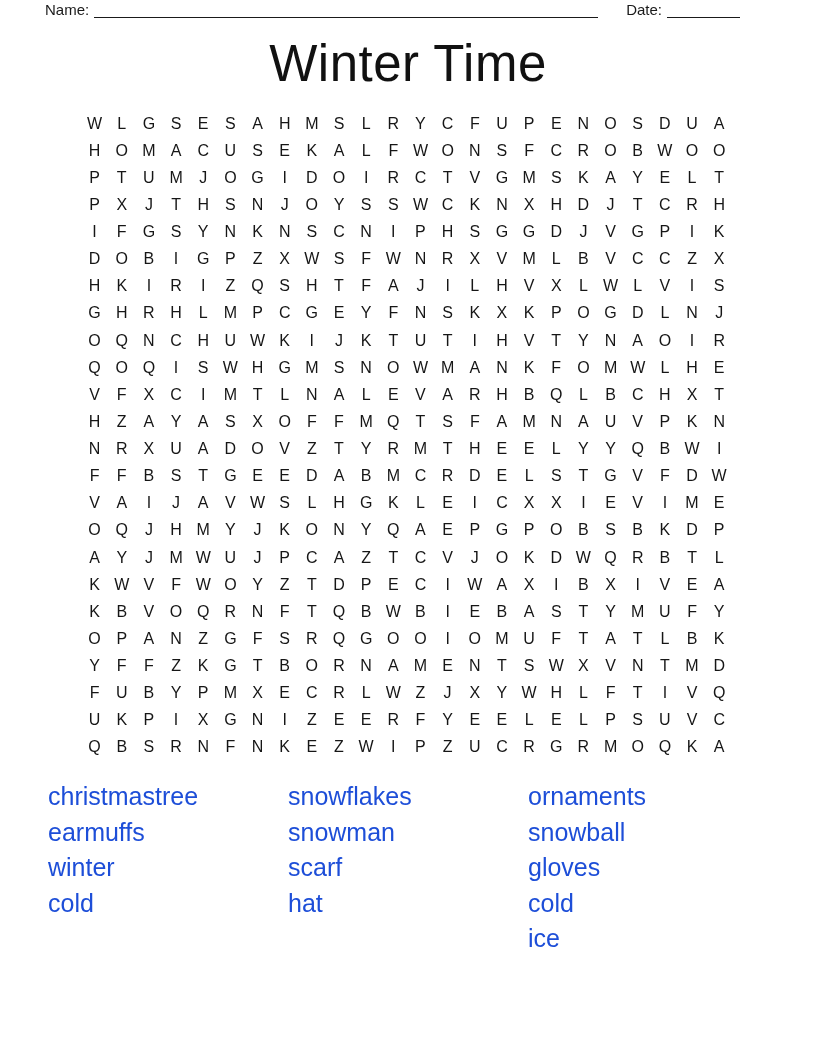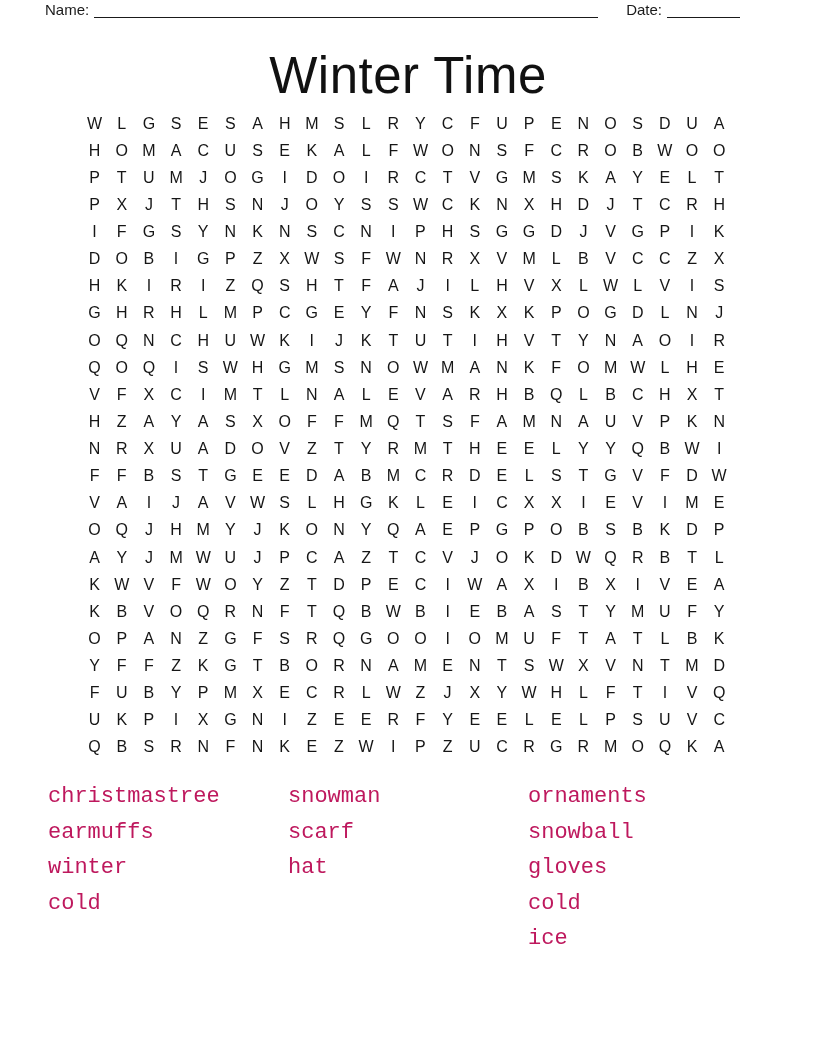--- a/index.html
+++ b/index.html
@@ -30,21 +30,21 @@
     border-bottom: 1.4px solid #1a1a1a;
     height: 15px;
     display: inline-block;
   }
   .name-line { flex: 1; margin-right: 28px; }
   .date-line { width: 73px; }
 
   
   .title {
     position: absolute;
-    top: 46px;
+    top: 34px;
     left: 0;
     width: 100%;
     text-align: center;
     font-size: 51px;
     font-weight: 500;
     letter-spacing: 0.5px;
     color: #111111;
   }
 
   
@@ -68,25 +68,24 @@
   
   .words {
     position: absolute;
     left: 48px;
     top: 779px;
     width: 720px;
     display: flex;
   }
   .word-col { width: 240px; }
   .word {
-    font-size: 22px;
+    font-size: 25px;
     line-height: 35.6px;
-    color: #be185d;
+    color: #1d4ed8;
     white-space: nowrap;
-    font-family: Liberation Mono, monospace;
   }
 </style>
 </head>
 <body>
 
 <div class="page">
 
   <div class="header-row">
     <span class="header-label">Name:</span>
     <span class="write-line name-line"></span>
@@ -676,20 +675,21 @@
     </div>
 
   <div class="words" id="word-list">
       <div class="word-col">
         <div class="word">christmastree</div>
         <div class="word">earmuffs</div>
         <div class="word">winter</div>
         <div class="word">cold</div>
       </div>
       <div class="word-col">
+        <div class="word">snowflakes</div>
         <div class="word">snowman</div>
         <div class="word">scarf</div>
         <div class="word">hat</div>
       </div>
       <div class="word-col">
         <div class="word">ornaments</div>
         <div class="word">snowball</div>
         <div class="word">gloves</div>
         <div class="word">cold</div>
         <div class="word">ice</div>

